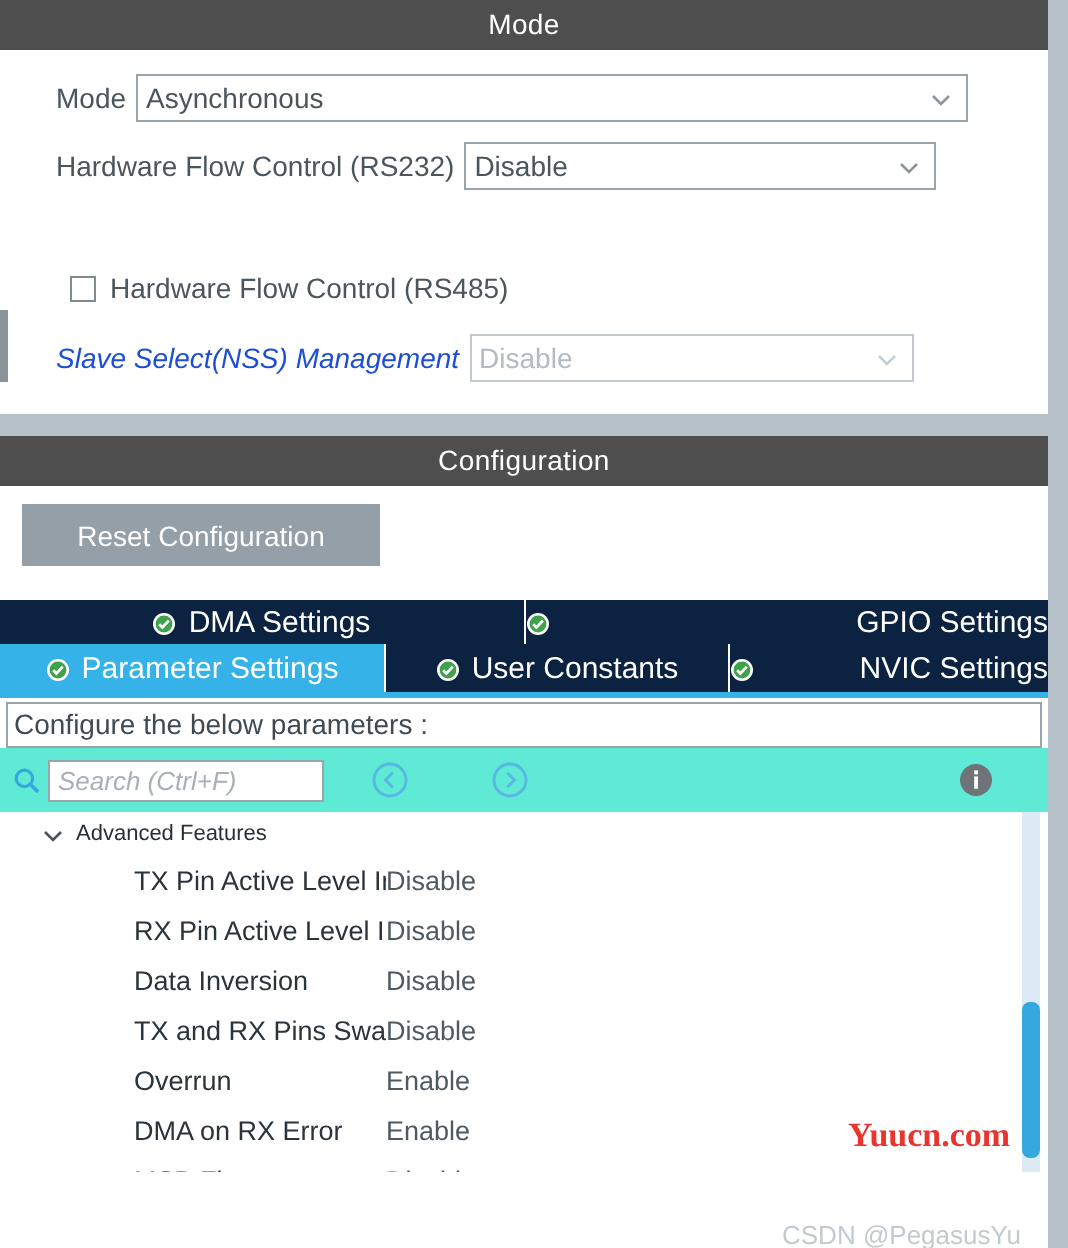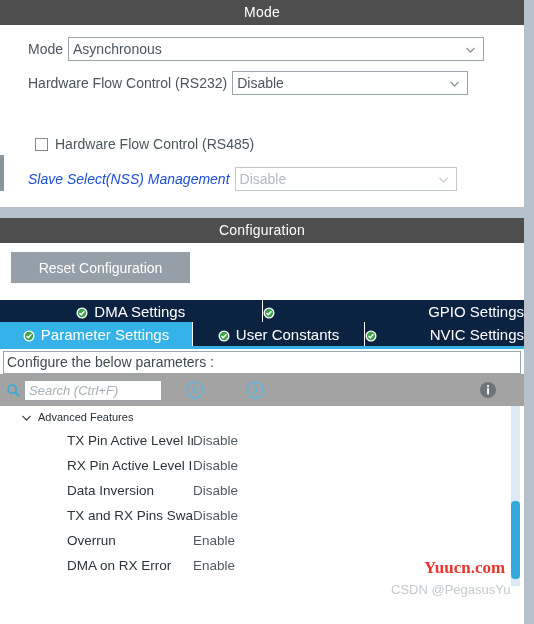--- a/index.html
+++ b/index.html
@@ -169,21 +169,21 @@
     color: #3f4a52;
     line-height: 21px;
     padding-left: 3px;
     white-space: nowrap;
   }
 
   
   .search-row {
     position: relative;
     height: 32px;
-    background: #a3a3a3;
+    background: #5eead4;
     padding-left: 44px;
   }
   #search-icon {
     position: absolute; left: 6px; top: 9px;
     width: 15px; height: 15px;
   }
   #search-input {
     position: absolute;
     left: 24px; top: 6px;
     width: 138px; height: 21px;
@@ -296,21 +296,21 @@
     left: 424px; top: 558px;
     font-family: Liberation Serif, serif;
     font-size: 17px;
     font-weight: bold;
     color: #e8352d;
     white-space: nowrap;
     pointer-events: none;
   }
   #watermark-gray {
     position: absolute;
-    left: 391px; top: 582px;
+    left: 391px; top: 610px;
     font-family: "Liberation Sans", sans-serif;
     font-size: 13px;
     color: #c3cacf;
     white-space: nowrap;
     pointer-events: none;
   }
 </style>
 </head>
 <body>
 

